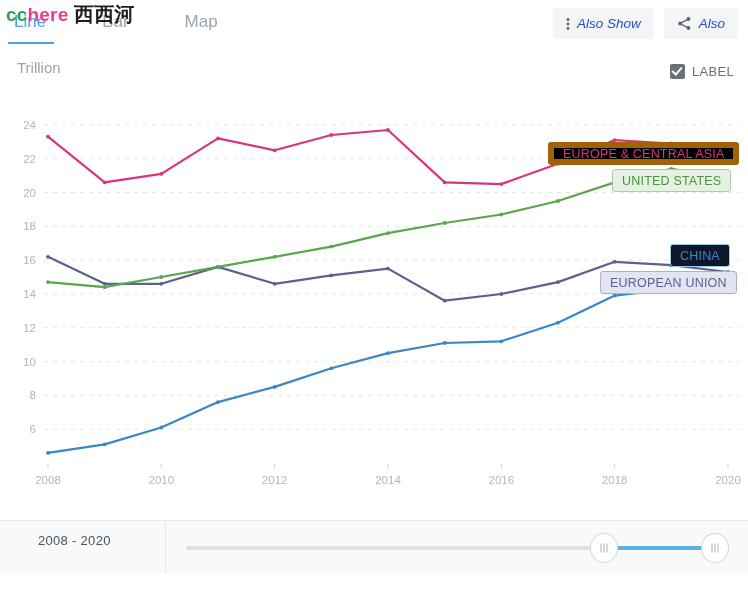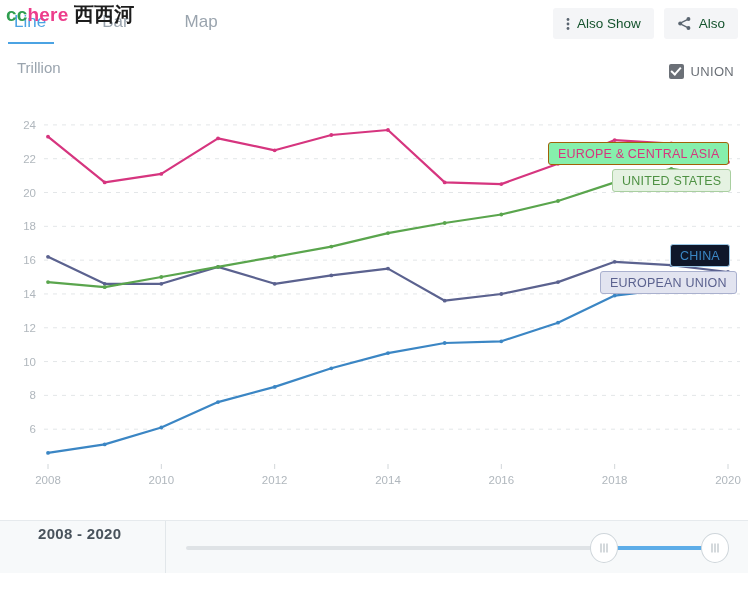--- a/index.html
+++ b/index.html
@@ -69,23 +69,24 @@
   }
   .hbtn {
     display: flex;
     align-items: center;
     gap: 7px;
     height: 31px;
     padding: 0 13px;
     background: #f4f5f7;
     border-radius: 3px;
     font-size: 13.5px;
-    color: #14532d;
+    color: #1d4ed8;
     cursor: pointer;
     white-space: nowrap;
+    font-style: italic;
   }
   .hbtn svg { display: block; }
 
   
   .unit-label {
     position: absolute;
     left: 17px; top: 59px;
     font-size: 15px;
     color: #9aa4ae;
   }
@@ -143,22 +144,22 @@
     height: 23px;
     padding: 0 9px;
     border-radius: 3px;
     font-size: 12.5px;
     letter-spacing: .2px;
     white-space: nowrap;
     cursor: pointer;
     box-sizing: border-box;
   }
   .badge.eca {
-    background: #86efac;
-    border: 1px solid #a16207;
+    background: #000000;
+    border: 6px solid #a16207;
     color: #d6357f;
   }
   .badge.usa {
     background: #e5f2e2;
     border: 1px solid #a9cfa0;
     color: #4e9143;
     text-align: right;
   }
   .badge.chn {
     background: #0f172a;
@@ -180,23 +181,23 @@
     border-top: 1px solid #e6eaed;
   }
   .footer-divider {
     position: absolute;
     left: 165px; top: 0; bottom: 0;
     width: 1px;
     background: #e2e7ea;
   }
   .range-text {
     position: absolute;
-    left: 38px; top: 4px;
-    font-size: 15px;
-    font-weight: 700;
+    left: 38px; top: 12px;
+    font-size: 13px;
+    font-weight: 400;
     color: #49535c;
     letter-spacing: .3px;
   }
   .slider {
     position: absolute;
     left: 186px; right: 22px; top: 25px;
     height: 4px;
   }
   .track-bg {
     position: absolute;
@@ -280,21 +281,21 @@
           </svg>
         </span>
         <span>Also</span>
       </div>
     </div>
   </div>
 
   <div class="unit-label">Trillion</div>
   <div class="label-toggle">
     <span class="chk"></span>
-    <span class="lt-text">UNION</span>
+    <span class="lt-text">LABEL</span>
   </div>
 
   <div class="plot-wrap">
     <svg class="plot-svg" width="748" height="400" viewBox="0 0 748 400">
       <g id="gridlines">
           <line x1="44" x2="740" y1="341.1904761904762" y2="341.1904761904762" stroke="#e3e6e8" stroke-width="1" stroke-dasharray="4 5"></line>
           <line x1="44" x2="740" y1="307.3809523809524" y2="307.3809523809524" stroke="#e3e6e8" stroke-width="1" stroke-dasharray="4 5"></line>
           <line x1="44" x2="740" y1="273.57142857142856" y2="273.57142857142856" stroke="#e3e6e8" stroke-width="1" stroke-dasharray="4 5"></line>
           <line x1="44" x2="740" y1="239.76190476190476" y2="239.76190476190476" stroke="#e3e6e8" stroke-width="1" stroke-dasharray="4 5"></line>
           <line x1="44" x2="740" y1="205.95238095238096" y2="205.95238095238096" stroke="#e3e6e8" stroke-width="1" stroke-dasharray="4 5"></line>

